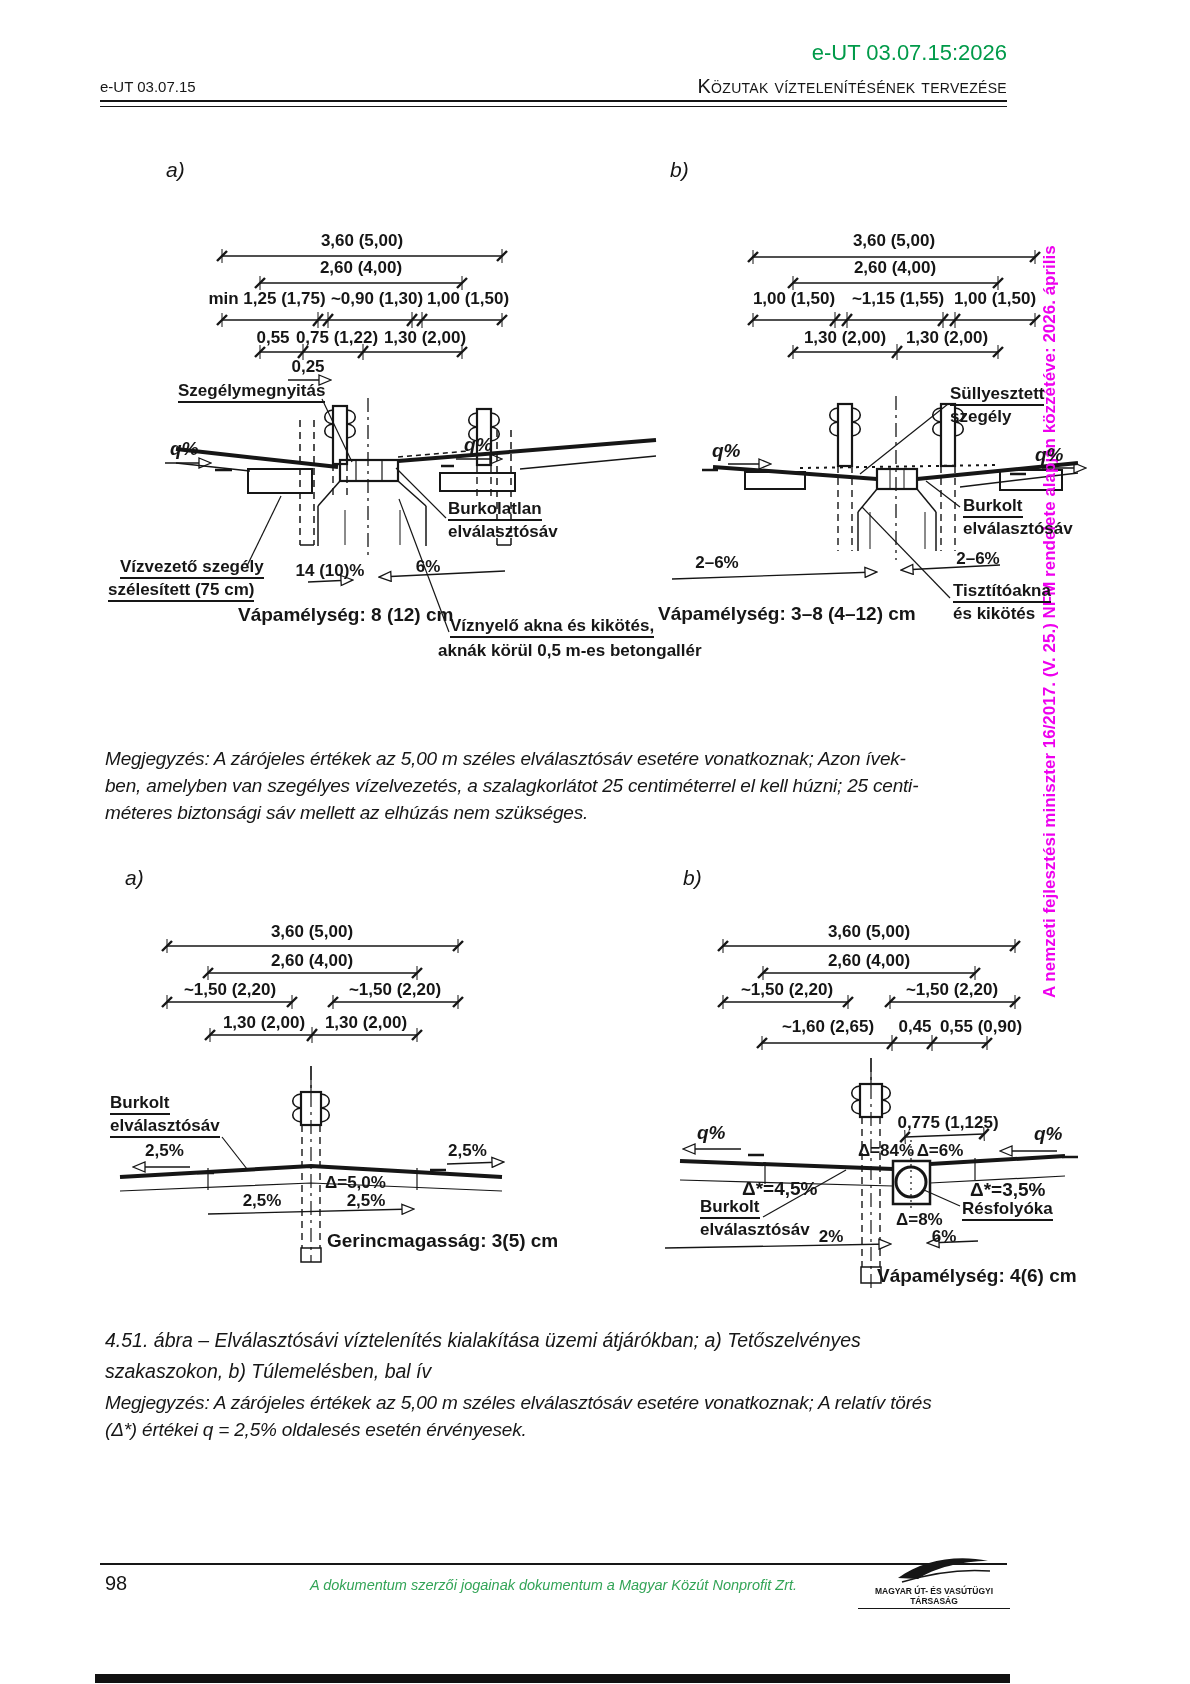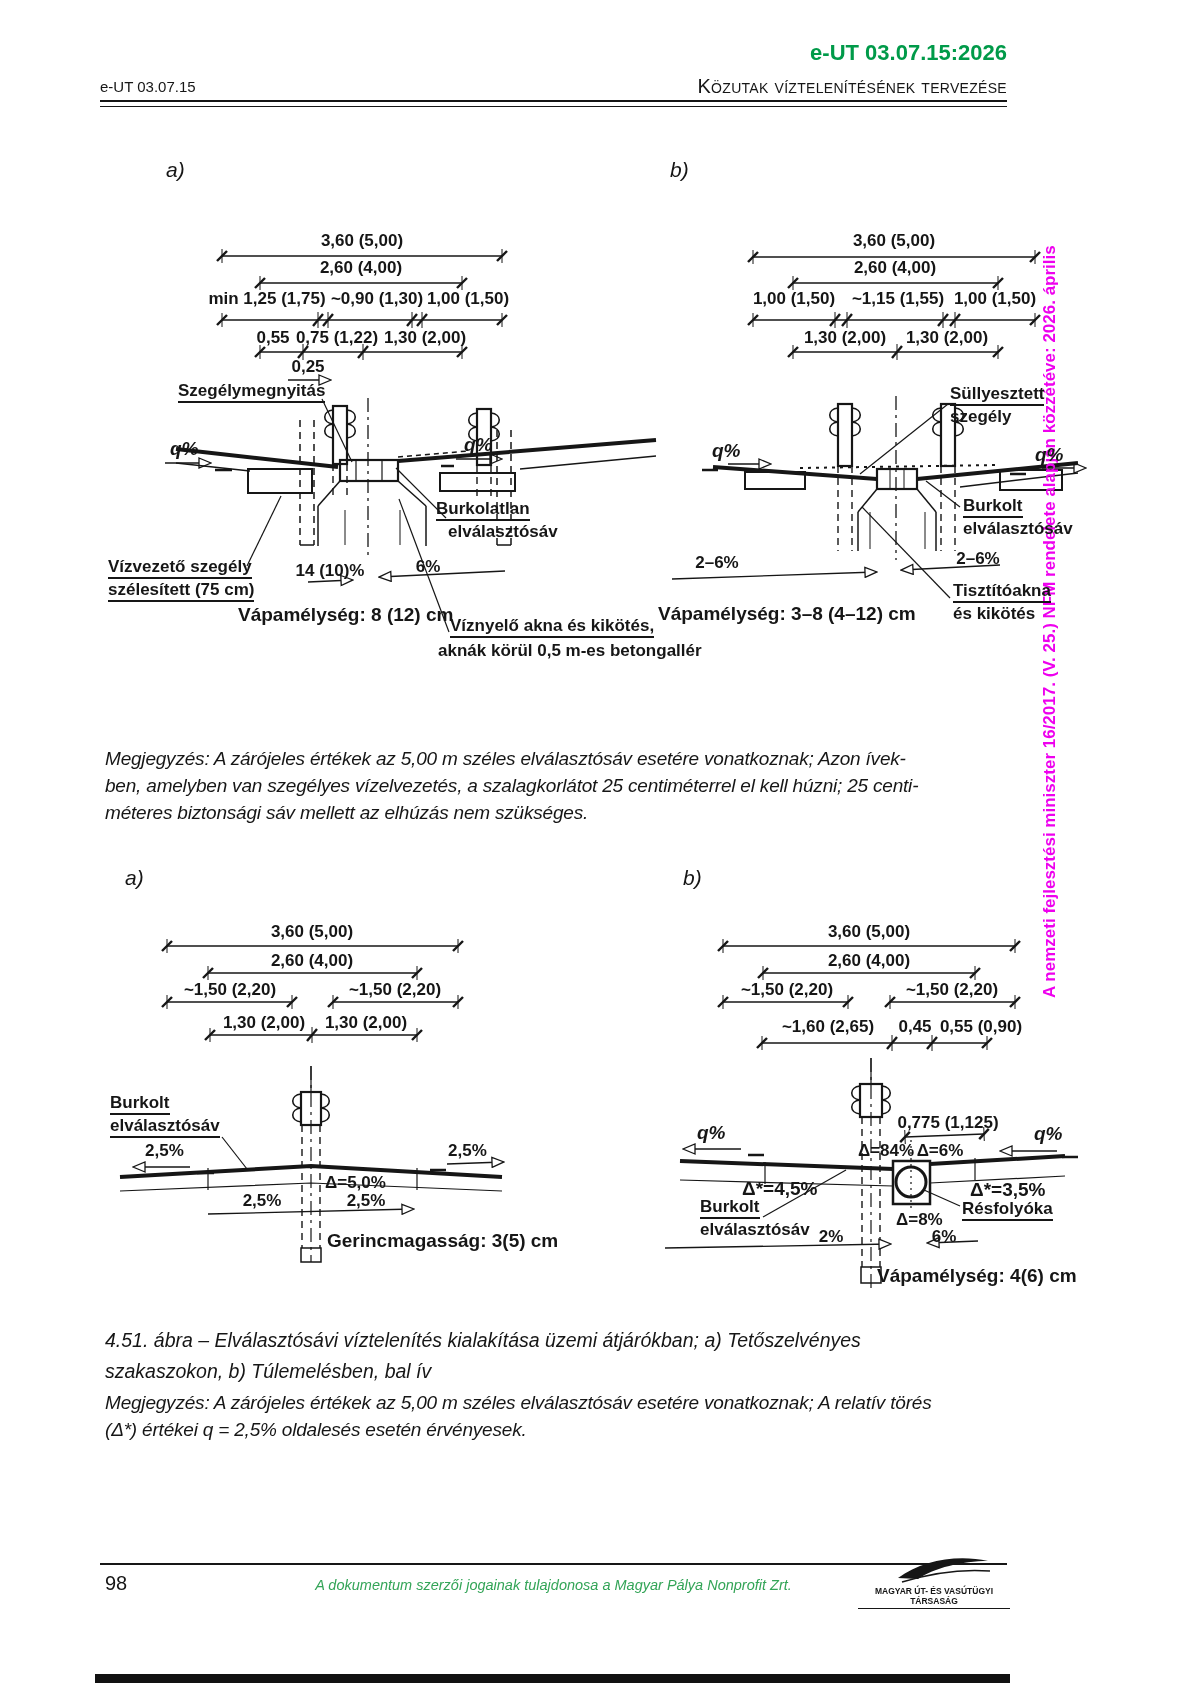--- a/index.html
+++ b/index.html
@@ -10,21 +10,21 @@
   .ctr{transform:translateX(-50%)}
   .u{border-bottom:2px solid #161616;padding-bottom:0px}
   .big{font-size:19px}
   .panel{position:absolute;font-style:italic;font-size:21px;white-space:nowrap}
   .qlbl{position:absolute;font-style:italic;font-weight:bold;font-size:19px;white-space:nowrap}
   .cap{position:absolute;font-style:italic;font-size:19.5px;line-height:31px;white-space:pre-line}
   .note{position:absolute;font-style:italic;font-size:19px;line-height:27px;letter-spacing:-0.2px;white-space:pre-line}
   .hline{position:absolute;background:#161616}
   .sidenote{position:absolute;left:1040px;top:142px;height:856px;writing-mode:vertical-rl;
             transform:rotate(180deg);font-weight:bold;font-size:17px;color:#ee00ee;white-space:nowrap}
-  .doc-green{position:absolute;top:40px;right:183px;font-weight:bold;font-size:22px;color:#009a49}
+  .doc-green{position:absolute;top:40px;right:183px;font-weight:normal;font-size:22px;color:#009a49}
   .doc-code{position:absolute;top:78px;left:100px;font-size:15px}
   .doc-title{position:absolute;top:75px;right:183px;font-size:20px;font-variant:small-caps;letter-spacing:.3px}
   .pagenum{position:absolute;left:105px;top:1572px;font-size:20px}
   .copyright{position:absolute;left:100px;top:1577px;width:907px;text-align:center;
              font-style:italic;font-size:14.5px;color:#33a457}
   .logotext{position:absolute;left:858px;top:1586px;width:152px;text-align:center;
             font-weight:bold;font-size:8.5px;border-bottom:1px solid #161616;padding-bottom:2px}
   .botbar{position:absolute;left:95px;top:1674px;width:915px;height:9px;background:#111}
 </style>
 </head>
@@ -237,23 +237,23 @@
   <div class="lbl ctr" style="left:267px;top:288px">min 1,25 (1,75)</div>
   <div class="lbl ctr" style="left:377px;top:288px">~0,90 (1,30)</div>
   <div class="lbl ctr" style="left:468px;top:288px">1,00 (1,50)</div>
   <div class="lbl ctr" style="left:273px;top:327px">0,55</div>
   <div class="lbl ctr" style="left:337px;top:327px">0,75 (1,22)</div>
   <div class="lbl ctr" style="left:425px;top:327px">1,30 (2,00)</div>
   <div class="lbl ctr" style="left:308px;top:356px">0,25</div>
   <div class="lbl u" style="left:178px;top:380px">Szegélymegnyitás</div>
   <div class="qlbl" style="left:170px;top:438px">q%</div>
   <div class="qlbl" style="left:464px;top:434px">q%</div>
-  <div class="lbl u" style="left:436px;top:498px">Burkolatlan</div>
+  <div class="lbl u" style="left:448px;top:498px">Burkolatlan</div>
   <div class="lbl" style="left:448px;top:521px">elválasztósáv</div>
-  <div class="lbl u" style="left:108px;top:556px">Vízvezető szegély</div>
+  <div class="lbl u" style="left:120px;top:556px">Vízvezető szegély</div>
   <div class="lbl u" style="left:108px;top:579px">szélesített (75 cm)</div>
   <div class="lbl ctr" style="left:330px;top:560px">14 (10)%</div>
   <div class="lbl ctr" style="left:428px;top:556px">6%</div>
   <div class="lbl big" style="left:238px;top:604px">Vápamélység: 8 (12) cm</div>
   <div class="lbl u" style="left:450px;top:615px">Víznyelő akna és kikötés,</div>
   <div class="lbl" style="left:438px;top:640px">aknák körül 0,5 m-es betongallér</div>
 
   <div class="panel" style="left:670px;top:158px">b)</div>
   <div class="lbl ctr" style="left:894px;top:230px">3,60 (5,00)</div>
   <div class="lbl ctr" style="left:895px;top:257px">2,60 (4,00)</div>
@@ -317,17 +317,17 @@
   <div class="lbl ctr" style="left:944px;top:1226px">6%</div>
   <div class="lbl big" style="left:877px;top:1265px">Vápamélység: 4(6) cm</div>
 
   <div class="cap" style="left:105px;top:1325px;width:900px">4.51. ábra – Elválasztósávi víztelenítés kialakítása üzemi átjárókban; a) Tetőszelvényes
 szakaszokon, b) Túlemelésben, bal ív</div>
   <div class="note" style="left:105px;top:1389px;width:920px">Megjegyzés: A zárójeles értékek az 5,00 m széles elválasztósáv esetére vonatkoznak; A relatív törés
 (Δ*) értékei q = 2,5% oldalesés esetén érvényesek.</div>
 
   <div class="hline" style="left:100px;top:1563px;width:907px;height:2px"></div>
   <div class="pagenum">98</div>
-  <div class="copyright">A dokumentum szerzői jogainak tulajdonosa a Magyar Pálya Nonprofit Zrt.</div>
+  <div class="copyright">A dokumentum szerzői jogainak dokumentum a Magyar Közút Nonprofit Zrt.</div>
   <div class="logotext">MAGYAR ÚT- ÉS VASÚTÜGYI TÁRSASÁG</div>
   <div class="botbar"></div>
 
 </div>
 
 </body></html>

